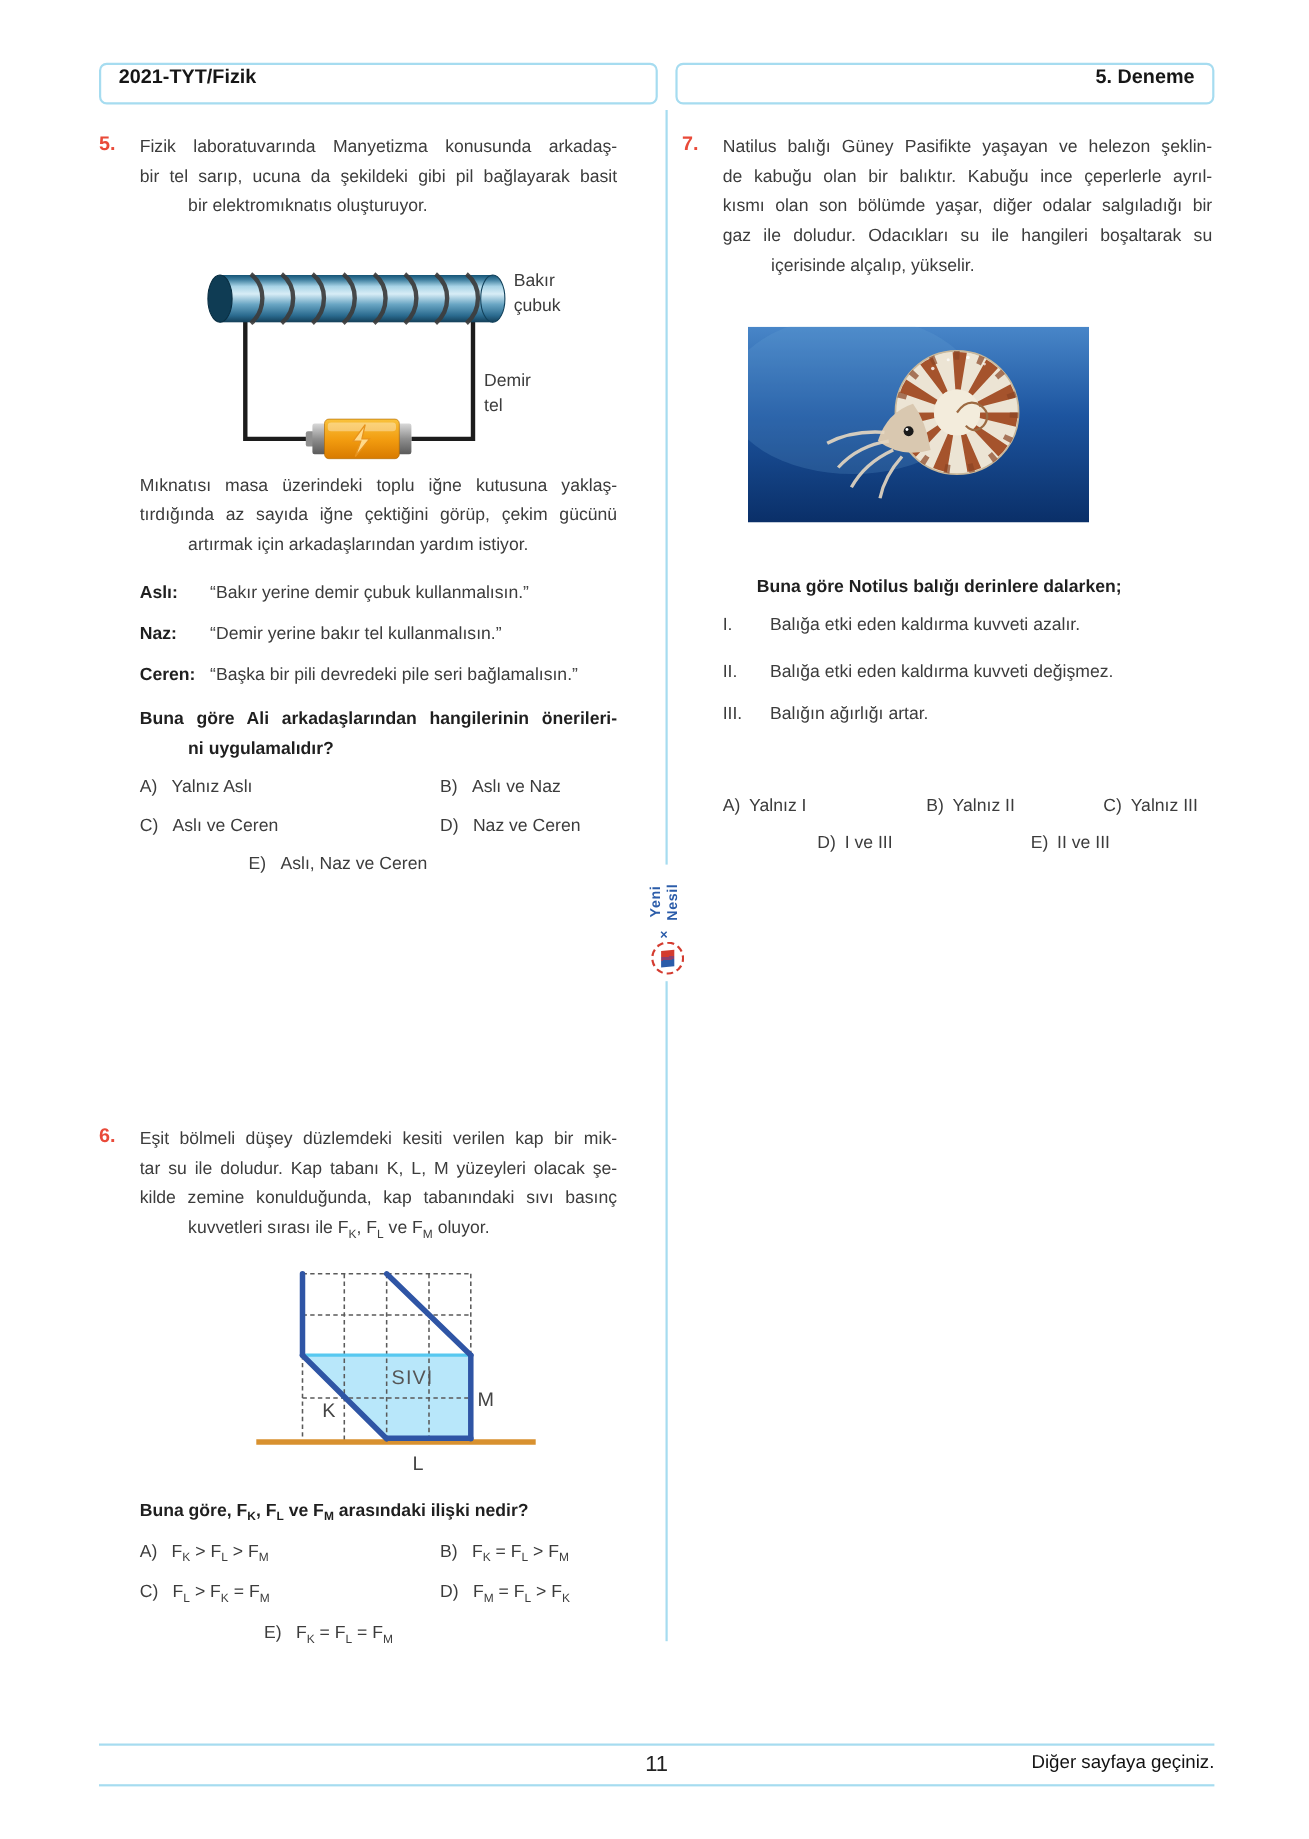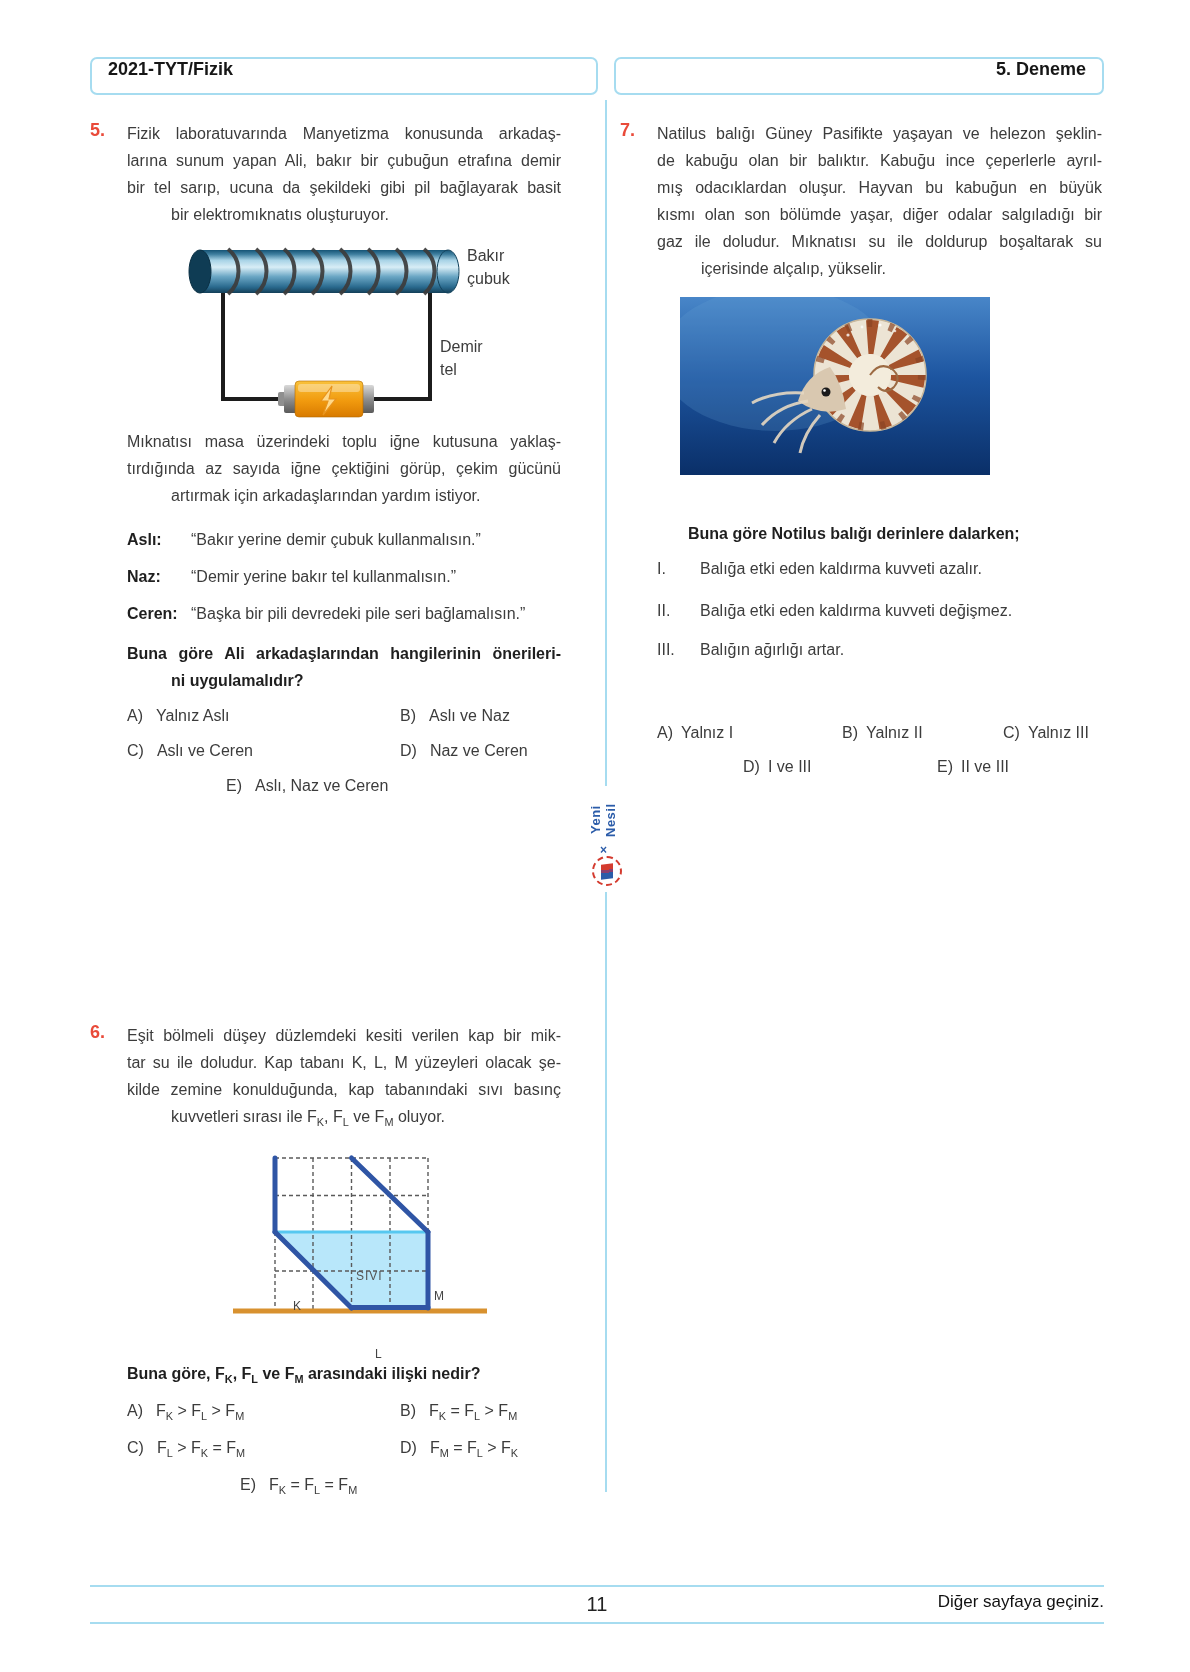--- a/index.html
+++ b/index.html
@@ -25,21 +25,21 @@
   .dlg-row{position:absolute;display:flex;font-size:16px;white-space:nowrap;width:434px;}
   .dlg-name{font-weight:700;color:#1f1f1f;width:64px;flex:none;}
 
   .opt{position:absolute;display:flex;font-size:16px;white-space:nowrap;}
   .opt .olet{margin-right:13px;}
 
   .stmt{position:absolute;display:flex;font-size:16px;white-space:nowrap;}
   .stmt .rn{width:43px;flex:none;}
 
   .fig-label{position:absolute;font-size:16px;line-height:23px;color:#3c3c3c;}
-  .grid-label{position:absolute;font-size:12px;color:#444;margin-top:27px;}
+  .grid-label{position:absolute;font-size:18px;color:#444;}
 
   
   .brand-vtext{position:absolute;left:588px;top:788px;width:36px;height:64px;
                writing-mode:vertical-rl;transform:rotate(180deg);text-align:center;
                font-size:13px;font-weight:700;color:#2b5ca9;letter-spacing:.5px;}
   .brand-mark{position:absolute;left:600px;top:843px;font-size:12px;font-weight:700;color:#2b5ca9;}
   .brand-logo{position:absolute;left:592px;top:856px;width:26px;height:26px;border:2px dashed #d43b2f;
               border-radius:50%;display:flex;align-items:center;justify-content:center;background:#fff;}
   .brand-logo-bars{width:12px;height:15px;transform:skewY(-6deg);
               background:linear-gradient(180deg,#d43b2f 0 38%,#8c3f6e 38% 58%,#2b5ca9 58% 100%);}
@@ -64,21 +64,20 @@
   <div class="vrule" style="top:892px;height:600px"></div>
   <div class="brand-vtext">Yeni Nesil</div>
   <div class="brand-mark">×</div>
   <div class="brand-logo">
     <div class="brand-logo-bars"></div>
   </div>
 
   <div class="qnum" style="left:90px;top:120px">5.</div>
   <div class="para" style="left:127px;top:120px;width:434px">
       <div class="jline">Fizik laboratuvarında Manyetizma konusunda arkadaş-</div>
-      <div class="jline">larına sunum yapan Ali, bakır bir çubuğun etrafına demir</div>
       <div class="jline">bir tel sarıp, ucuna da şekildeki gibi pil bağlayarak basit</div>
       <div class="jline jlast">bir elektromıknatıs oluşturuyor.</div>
     </div>
 
   <svg style="position:absolute;left:170px;top:240px" width="300" height="185" viewBox="0 0 300 185">
     <defs>
       <linearGradient id="cylGrad" x1="0" y1="0" x2="0" y2="1">
         <stop offset="0" stop-color="#155476"></stop>
           <stop offset=".1" stop-color="#3f7f9f"></stop>
         <stop offset=".24" stop-color="#a8d3e6"></stop>
@@ -242,23 +241,22 @@
   </div>
   <div class="opt" style="left:240px;top:1476px">
     <span class="olet">E)</span>
       <span>F<sub>K</sub> = F<sub>L</sub> = F<sub>M</sub></span>
   </div>
 
   <div class="qnum" style="left:620px;top:120px">7.</div>
   <div class="para" style="left:657px;top:120px;width:445px">
       <div class="jline">Natilus balığı Güney Pasifikte yaşayan ve helezon şeklin-</div>
       <div class="jline">de kabuğu olan bir balıktır. Kabuğu ince çeperlerle ayrıl-</div>
-      <div class="jline">mış odacıklardan oluşur. Hayvan bu kabuğun en büyük</div>
       <div class="jline">kısmı olan son bölümde yaşar, diğer odalar salgıladığı bir</div>
-      <div class="jline">gaz ile doludur. Mıknatısı su ile doldurup boşaltarak su</div>
+      <div class="jline">gaz ile doludur. Odacıkları su ile hangileri boşaltarak su</div>
       <div class="jline jlast">içerisinde alçalıp, yükselir.</div>
     </div>
 
   <svg style="position:absolute;left:680px;top:297px" width="310" height="178" viewBox="0 0 310 178">
     <defs>
       <linearGradient id="sea" x1="0" y1="0" x2="0" y2="1">
         <stop offset="0" stop-color="#4886c8"></stop>
           <stop offset=".45" stop-color="#1d55a0"></stop>
         <stop offset="1" stop-color="#0a2f68"></stop>
       </linearGradient>

